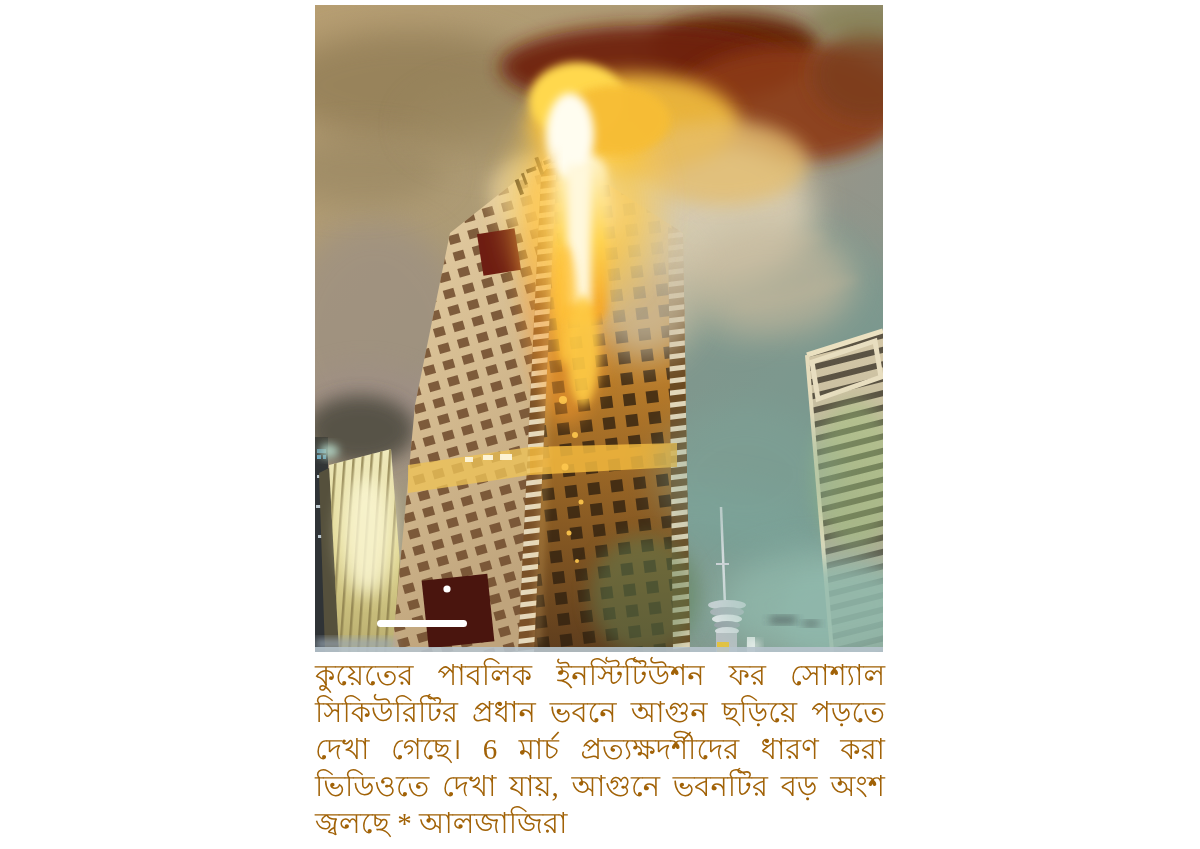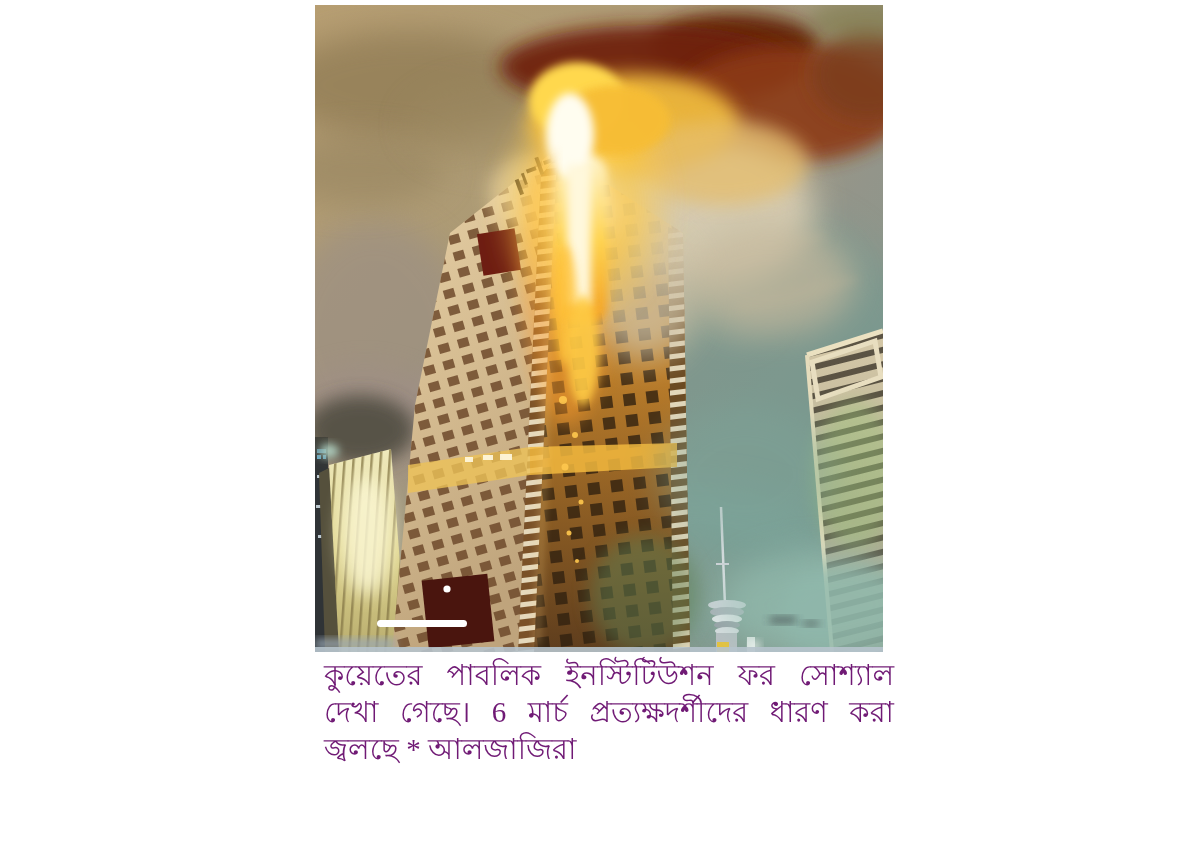--- a/index.html
+++ b/index.html
@@ -2,21 +2,21 @@
 <html><head>
 <meta charset="utf-8">
 <style>
   html,body{margin:0;padding:0;background:#ffffff;}
   body{width:1200px;height:849px;position:relative;overflow:hidden;
        font-family:"Liberation Serif", serif;}
   .page{position:absolute;inset:0;background:#ffffff;}
   .photo{position:absolute;left:315px;top:5px;width:568px;height:647px;
          margin:0;overflow:hidden;background:#a89a78;}
   .photo svg{display:block;width:568px;height:647px;}
-  .caption{position:absolute;left:324px;top:657px;width:570px;color:#701a75;}
+  .caption{position:absolute;left:315px;top:657px;width:570px;color:#a16207;}
   .cap-line{font-size:29px;line-height:37px;height:37px;
             text-align:justify;text-align-last:justify;
             font-weight:500;letter-spacing:0px;}
   .cap-line.last{text-align:center;text-align-last:left;}
 </style>
 </head>
 <body>
 
 <div class="page">
 
@@ -217,17 +217,19 @@
         <rect x="0" y="634" width="80" height="10" fill="#9aa9b6" opacity="0.85" filter="url(#f6)"></rect>
         <rect x="0" y="642" width="568" height="5" fill="#b6c3cc" opacity="0.9"></rect>
       </g>
 
       <rect x="62" y="615" width="90" height="7" rx="3.5" fill="#ffffff"></rect>
     </svg>
   </figure>
 
   <div class="caption">
     <div class="cap-line">কুয়েতের পাবলিক ইনস্টিটিউশন ফর সোশ্যাল</div>
+    <div class="cap-line">সিকিউরিটির প্রধান ভবনে আগুন ছড়িয়ে পড়তে</div>
     <div class="cap-line">দেখা গেছে। 6 মার্চ প্রত্যক্ষদর্শীদের ধারণ করা</div>
+    <div class="cap-line">ভিডিওতে দেখা যায়, আগুনে ভবনটির বড় অংশ</div>
     <div class="cap-line last">জ্বলছে * আলজাজিরা</div>
   </div>
 
 </div>
 
 </body></html>

